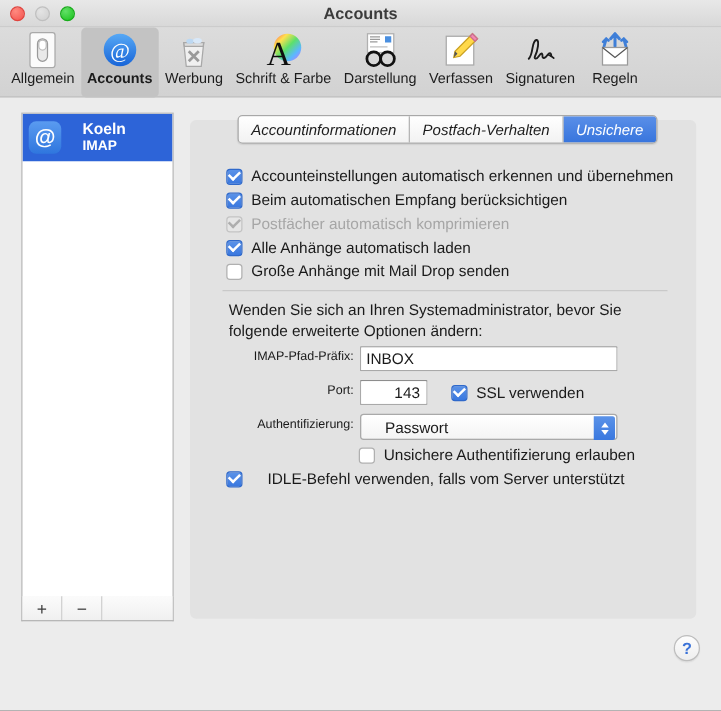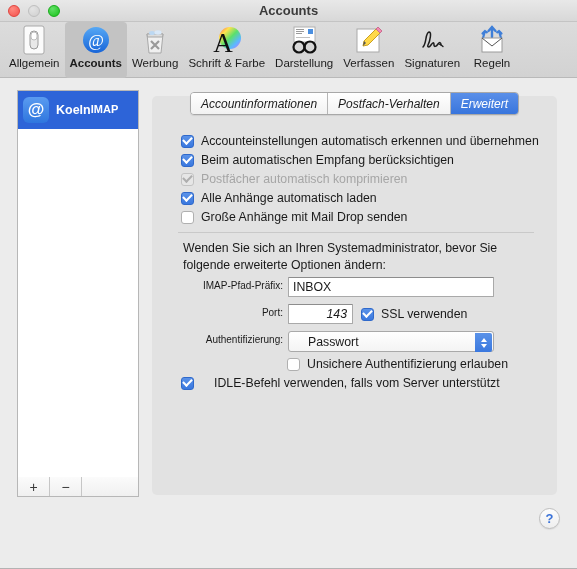--- a/index.html
+++ b/index.html
@@ -120,21 +120,21 @@
     width: 26px; height: 26px;
     border-radius: 6px;
     background: linear-gradient(to bottom, #5a9bf0, #2f76de);
     display: flex; align-items: center; justify-content: center;
     color: #fff;
     font-size: 17px;
     font-weight: bold;
     margin-right: 7px;
     flex: none;
   }
-  .account-text { display: flex; flex-direction: row; line-height: 1.15; }
+  .account-text { display: flex; flex-direction: column; line-height: 1.15; margin-left: 10px; }
   .account-name { font-size: 12.5px; color: #fff; font-weight: bold; }
   .account-type { font-size: 11px; color: #fff; font-weight: bold; }
 
   #sidebar-buttons {
     position: absolute;
     left: 17px; top: 477px;
     width: 122px;
     height: 20px;
     display: flex;
     border: 1px solid #b7b7b7;
@@ -284,24 +284,23 @@
     align-items: center;
     padding: 0 4px;
     border-radius: 1px;
   }
   #imap-prefix-input {
     left: 288px; top: 277px;
     width: 206px; height: 20px;
   }
   #port-input {
     left: 288px; top: 304px;
-    width: 65px; height: 20px;
+    width: 54px; height: 20px;
     justify-content: flex-end;
     padding-right: 5px;
-    font-style: italic;
   }
   #imap-prefix-label { left: 183px; top: 280px; width: 100px; }
   #port-label { left: 183px; top: 307px; width: 100px; }
   #auth-label { left: 183px; top: 334px; width: 100px; }
 
   #auth-select {
     position: absolute;
     left: 288px; top: 331px;
     width: 206px; height: 21px;
     background: linear-gradient(to bottom, #ffffff, #f4f4f4);
@@ -499,21 +498,21 @@
     <div class="sb-btn">+</div>
     <div class="sb-btn">−</div>
     <div class="sb-filler"></div>
   </div>
 
   <div id="content"></div>
 
   <div id="tabs">
     <div class="tab">Accountinformationen</div>
     <div class="tab">Postfach-Verhalten</div>
-    <div class="tab active">Erweitert</div>
+    <div class="tab active">Unsichere</div>
   </div>
 
   <div class="chk-row" style="left:181px; top:134px;">
     <span class="chk on">
         <span class="mark"></span>
       </span>
     <span class="chk-label">Accounteinstellungen automatisch erkennen und übernehmen</span>
   </div>
 
   <div class="chk-row" style="left:181px; top:153px;">

